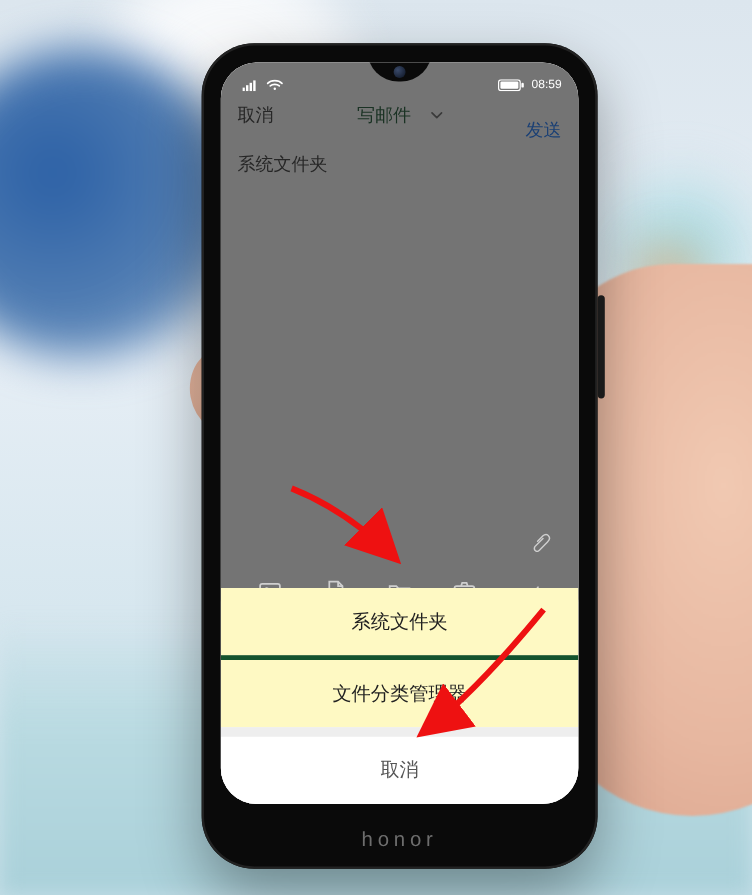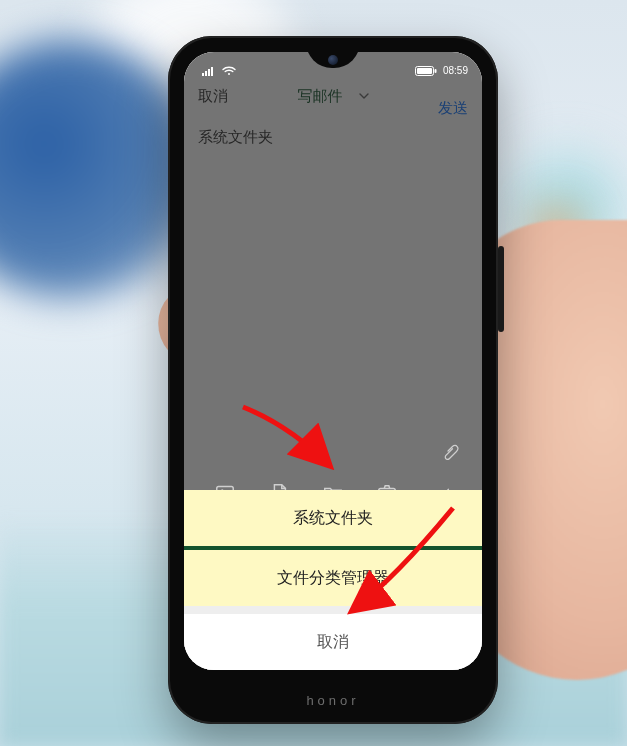--- a/index.html
+++ b/index.html
@@ -82,21 +82,21 @@
     z-index: 5;
   }
   .phone::before { 
     content:"";
     position:absolute; right:-6px; top:210px; width:6px; height:86px;
     background:#1a1a1a; border-radius:4px;
   }
   .phone-chin {
     position:absolute; left:0; right:0; bottom:0; height:48px;
     display:flex; align-items:center; justify-content:center;
-    color:#6d6d6d; font-size:13px; letter-spacing:4px;
+    color:#6d6d6d; font-size:17px; letter-spacing:4px;
     font-family: Arial, sans-serif;
     user-select:none;
   }
 
   
   .screen {
     position: absolute;
     left: 16px; right:16px; top:16px; bottom:54px;
     border-radius: 30px;
     overflow: hidden;

